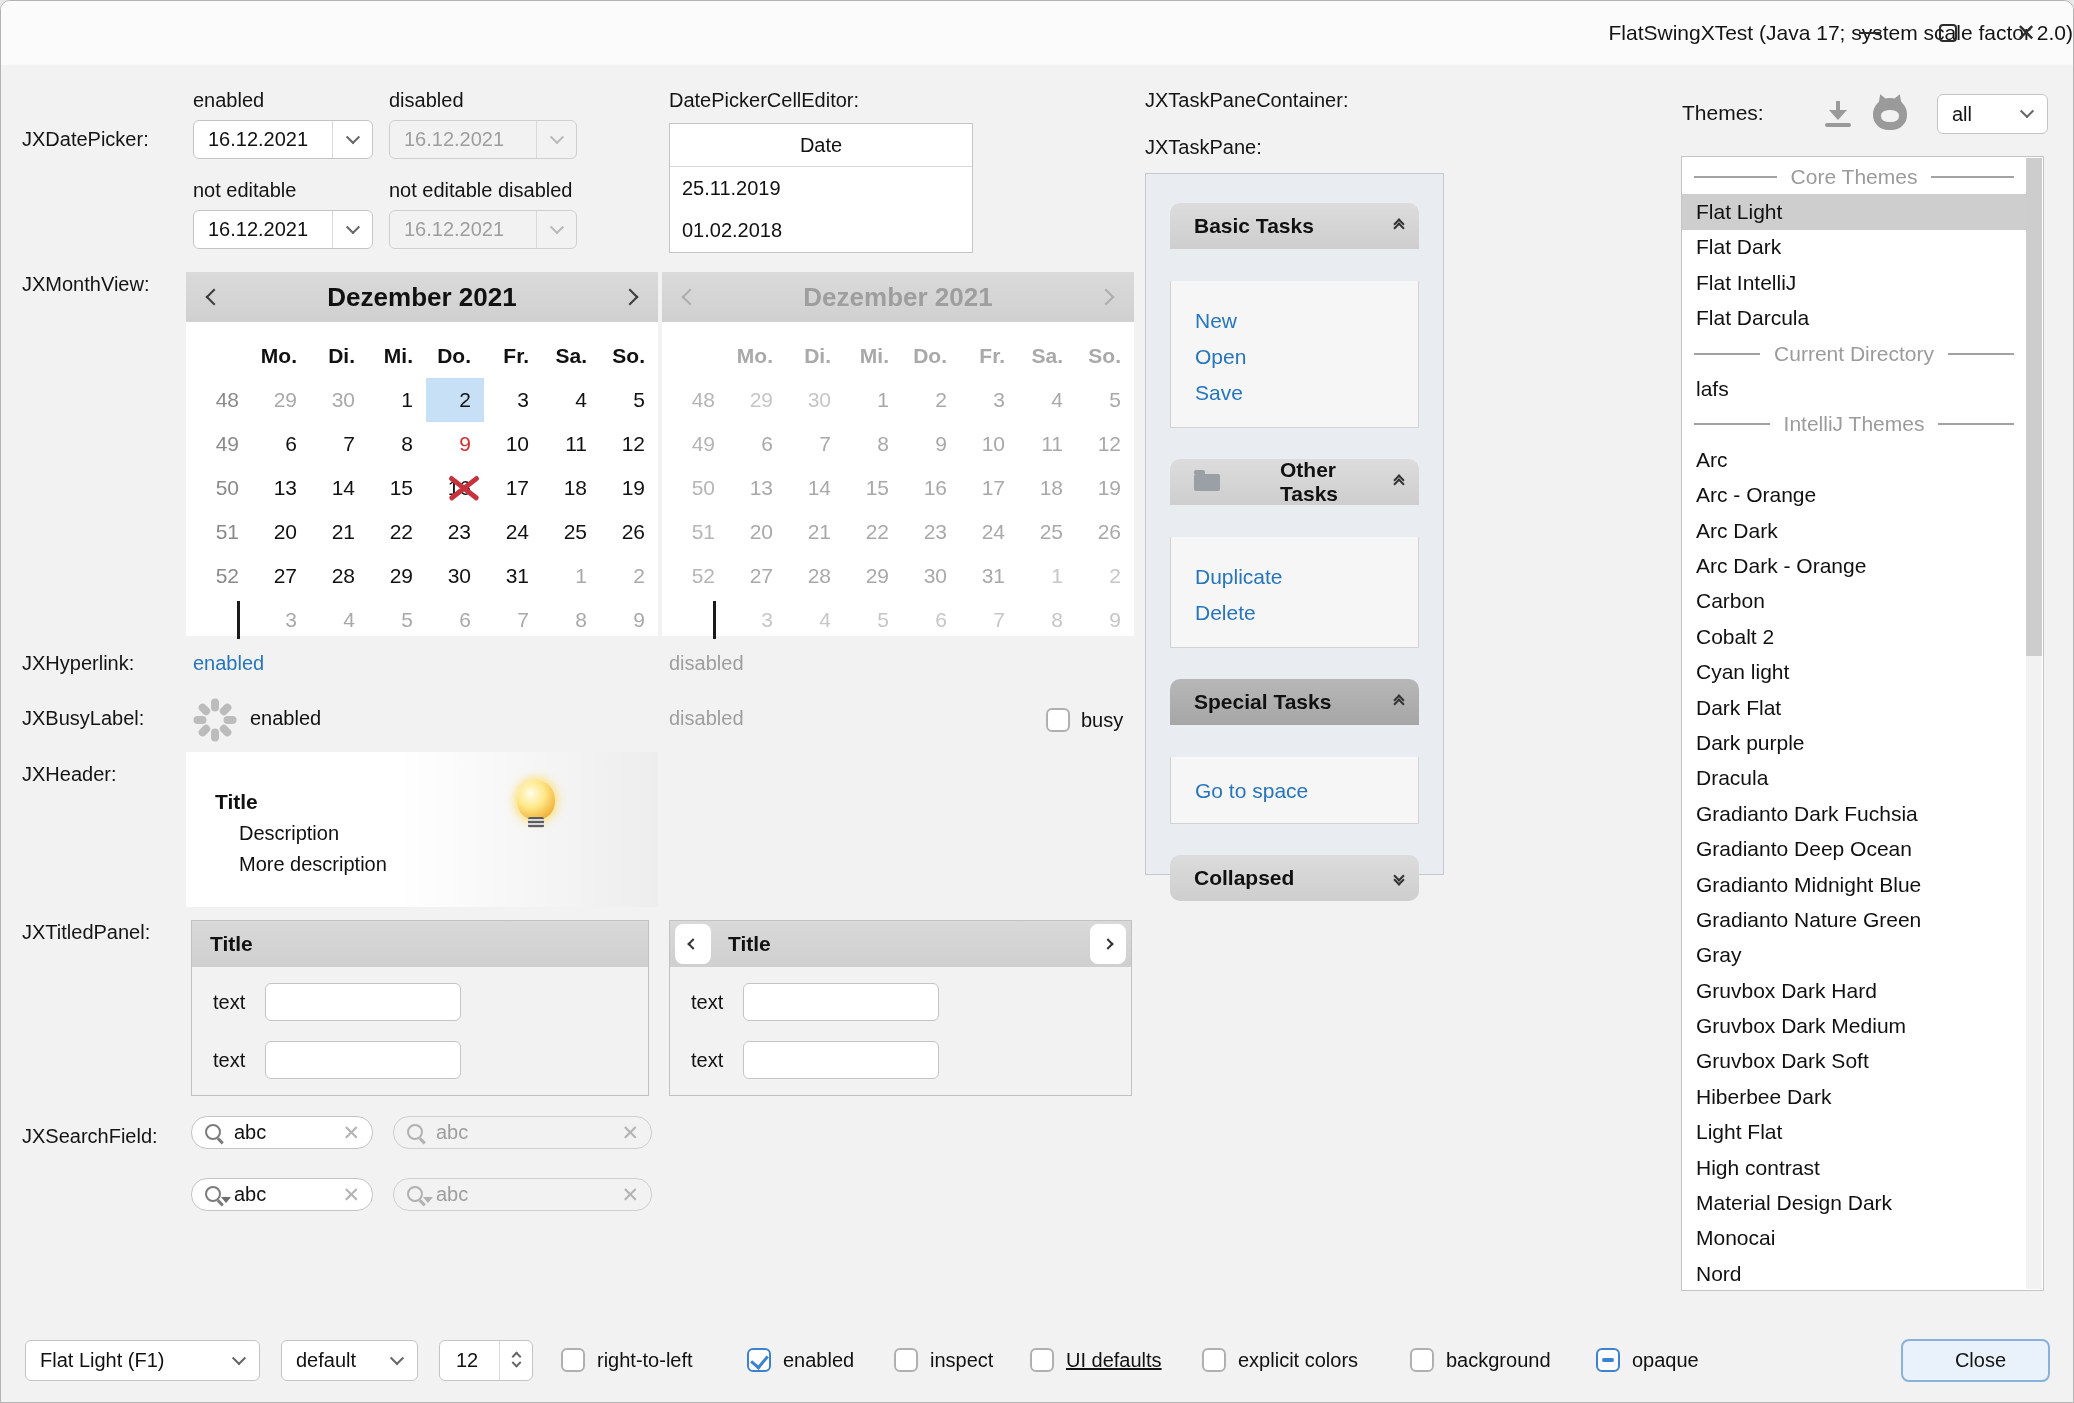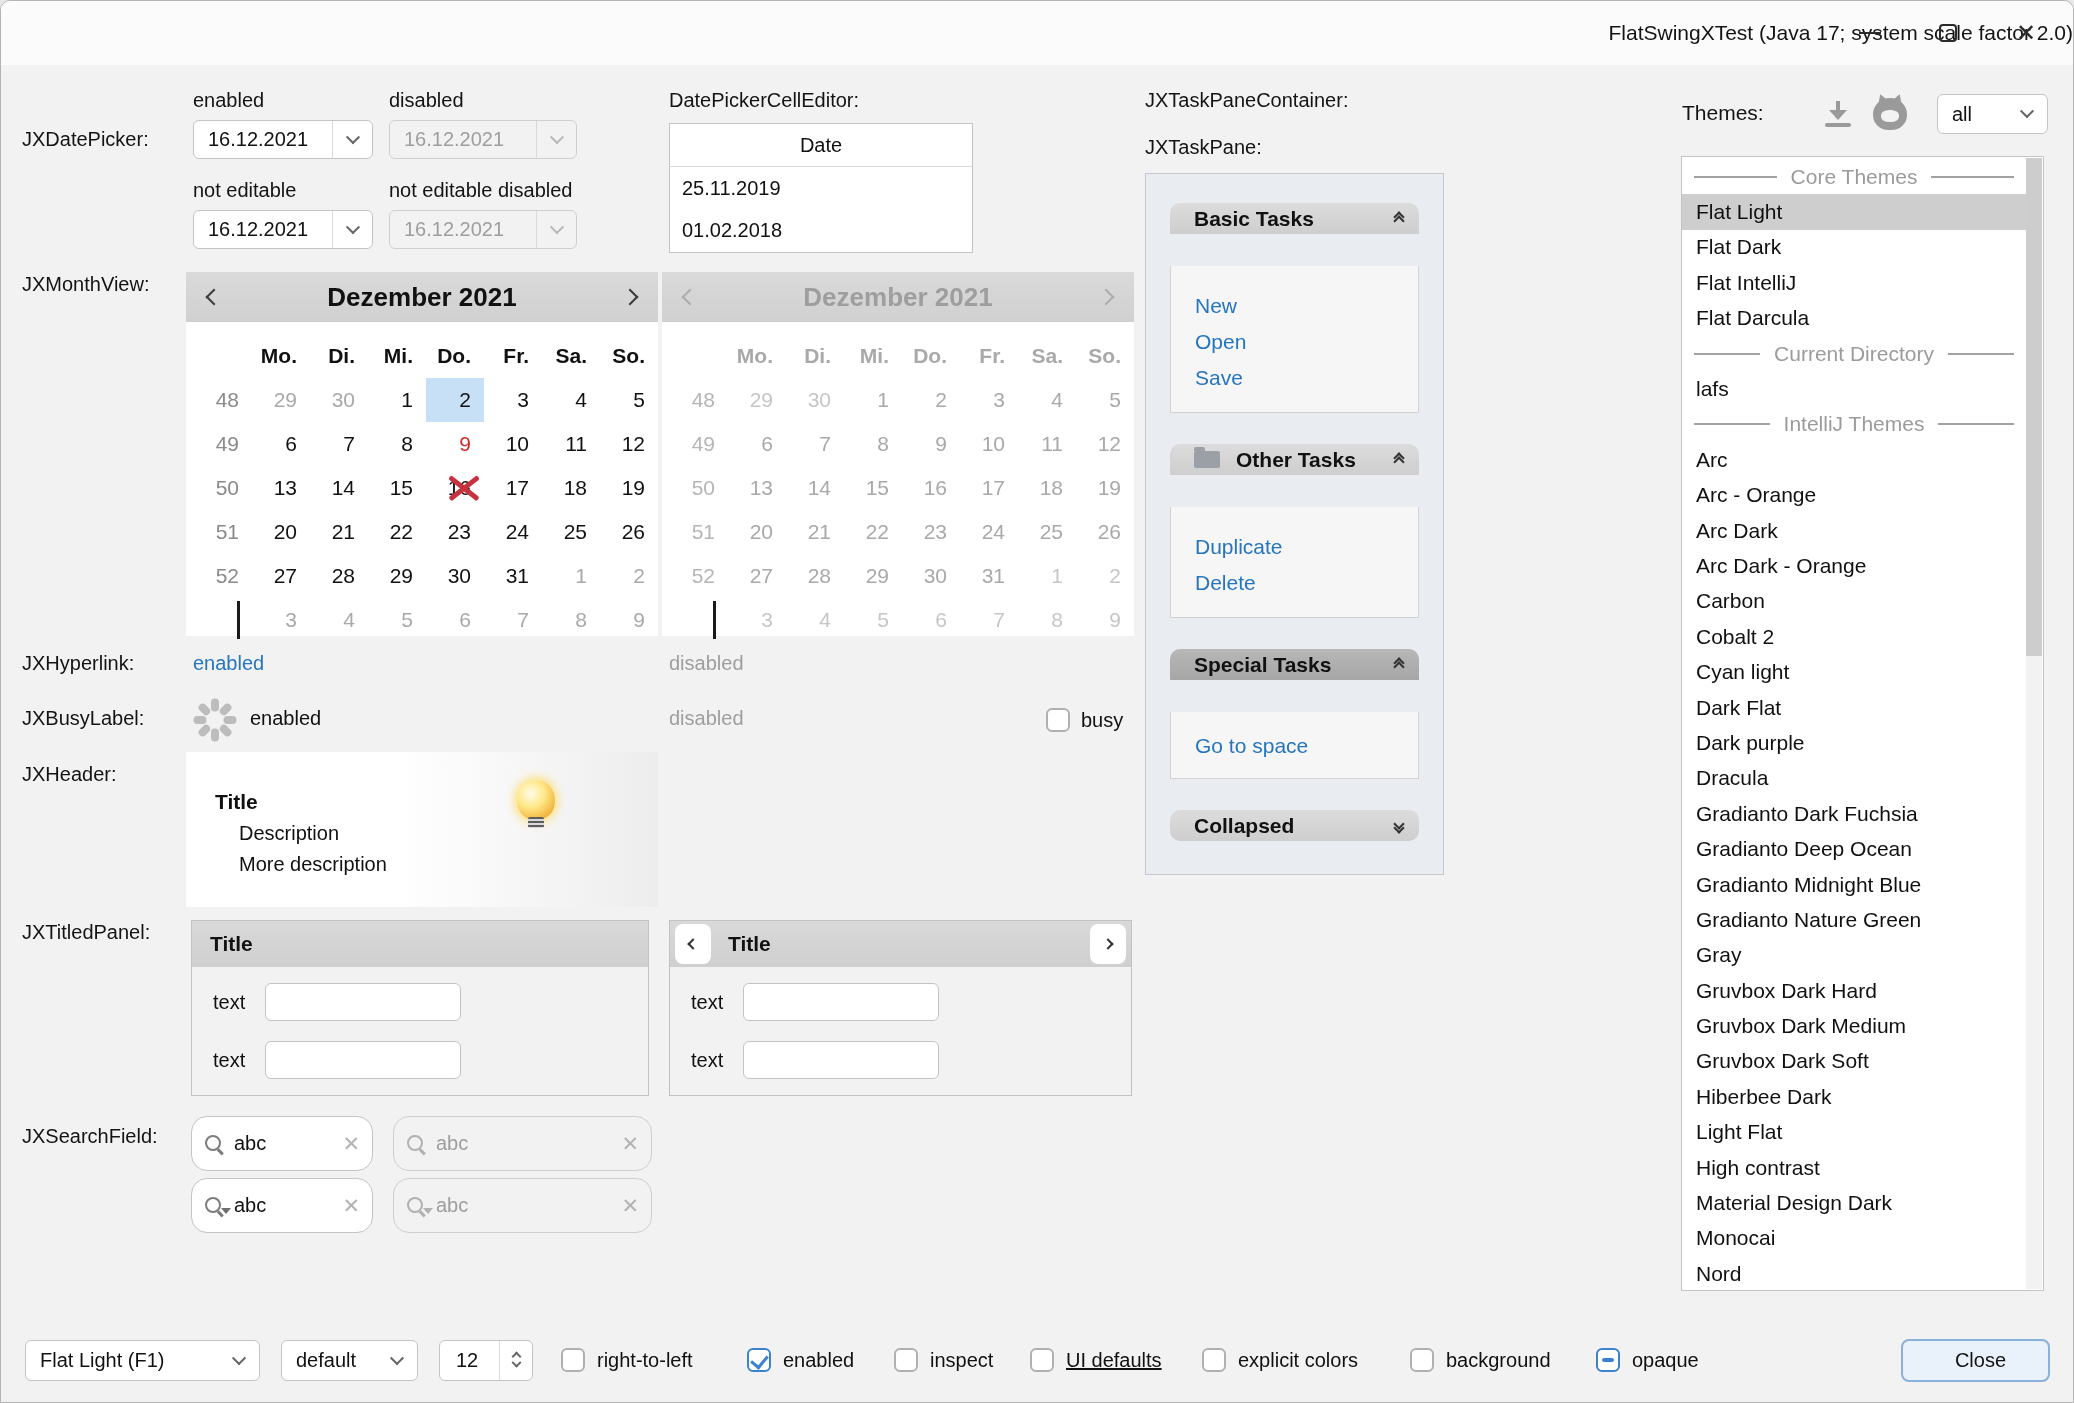--- a/index.html
+++ b/index.html
@@ -86,36 +86,36 @@
     background:repeating-linear-gradient(to bottom,#5d5d5d 0 2px,#d9d9d9 2px 4px); border-radius:2px; }
   
   .tpanel { position:absolute; border:1px solid #c2c2c2; background:#f2f2f2; }
   .tpanel-title { height:46px; background:linear-gradient(#d9d9d9,#cfcfcf); display:flex; align-items:center; font-weight:bold; font-size:21px; }
   .tpanel-title .ttl-text { padding-left:18px; flex:1; }
   .tpanel-btn { width:36px; height:40px; margin:0 5px; background:#fff; border-radius:8px; display:flex; align-items:center; justify-content:center; }
   .tpanel-btn .chev { width:8px; height:8px; border-width:2px; border-color:#333; }
   .tpanel-row { position:absolute; display:flex; align-items:center; }
   .tpanel-row input { width:196px; height:38px; margin-left:20px; border:1px solid #c4c4c4; border-radius:6px; background:#fff; outline:none; font:inherit; padding:0 10px; }
   
-  .search { position:absolute; height:55px; background:#fff; border:1px solid #c4c4c4; border-radius:16px; display:flex; align-items:center; padding:0 12px; }
+  .search { position:absolute; height:33px; background:#fff; border:1px solid #c4c4c4; border-radius:16px; display:flex; align-items:center; padding:0 12px; }
   .search .stext { flex:1; padding-left:10px; }
   .search.disabled { background:#f2f2f2; border-color:#cfcfcf; }
   .search.disabled .stext { color:#9e9e9e; }
   .mag { position:relative; width:20px; height:20px; flex:0 0 auto; }
   .mag::before { content:""; position:absolute; left:1px; top:1px; width:12px; height:12px; border:2px solid #7c7c7c; border-radius:50%; }
   .mag::after { content:""; position:absolute; left:14px; top:14px; width:7px; height:2.5px; background:#7c7c7c; transform:rotate(45deg); transform-origin:left center; }
   .mag.drop .dtri { position:absolute; right:-7px; bottom:2px; width:0; height:0; border-left:5px solid transparent; border-right:5px solid transparent; border-top:6px solid #6f6f6f; }
   .search.disabled .mag::before { border-color:#b1b1b1; }
   .search.disabled .mag::after { background:#b1b1b1; }
   .search.disabled .dtri { border-top-color:#b1b1b1; }
   .clear-x { color:#b3b3b3; font-size:21px; }
   
   .taskcontainer { position:absolute; left:1144px; top:172px; width:299px; height:702px; background:#e9edf1; border:1px solid #c3c9cf; padding:29px 24px 0 24px; }
   .taskpane { margin-bottom:31px; }
-  .tp-title { height:31px; background:linear-gradient(#dcdcdc,#cecece); border-radius:10px 10px 0 0; display:flex; align-items:center; padding:0 16px 0 24px; }
+  .tp-title { height:46px; background:linear-gradient(#dcdcdc,#cecece); border-radius:10px 10px 0 0; display:flex; align-items:center; padding:0 16px 0 24px;gap:44px; }
   .taskpane.collapsed .tp-title { border-radius:10px; }
   .taskpane.special .tp-title { background:linear-gradient(#b7b7b7,#a6a6a6); }
   .tp-title .tp-text { font-weight:bold; font-size:21px; flex:1; }
   .dblchev { display:flex; flex-direction:column; }
   .dblchev .chev { width:8px; height:8px; border-width:2.5px; border-color:#333; }
   .dblchev .chev + .chev { margin-top:-4px; }
   .dblchev.up .chev { transform:rotate(-135deg); }
   .dblchev.down .chev { transform:rotate(45deg); }
   .tp-body { background:#f6f6f6; border:1px solid #d2d2d2; border-top:none; padding:22px 0 16px 0;margin-top:32px; }
   .tp-link { height:36px; display:flex; align-items:center; padding-left:24px; color:#2675bf; font-size:21px; }

